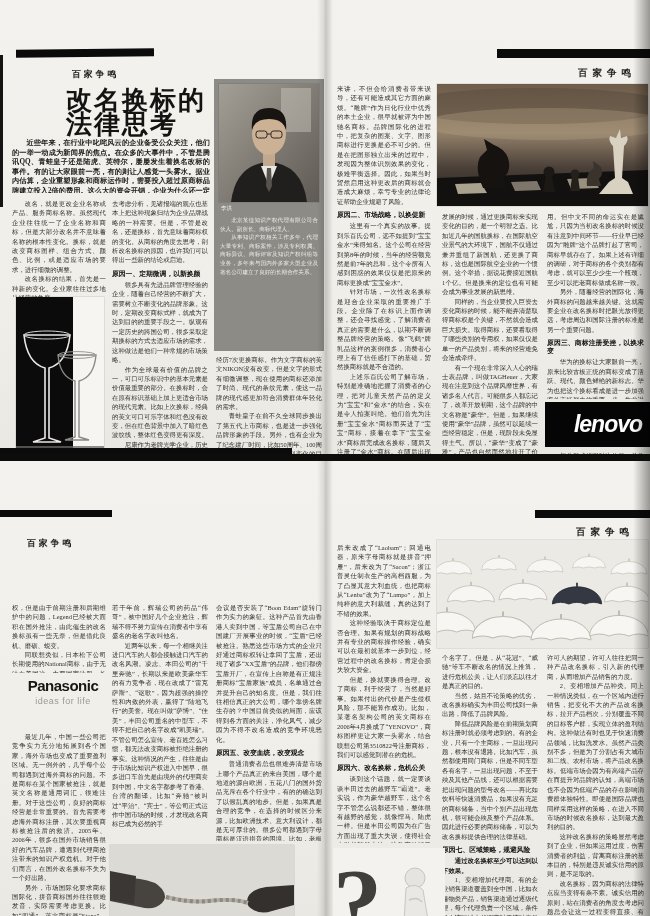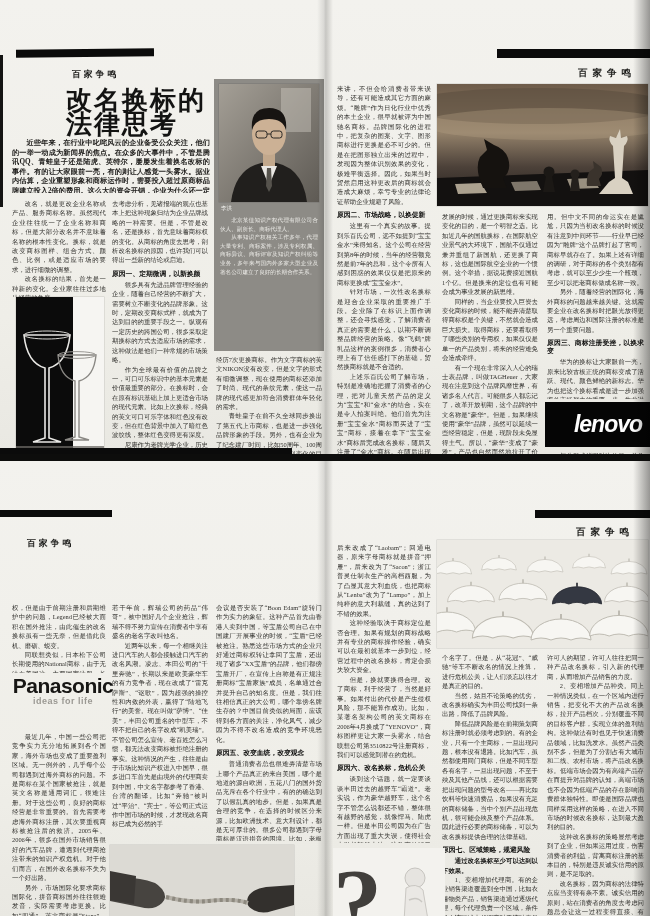--- a/index.html
+++ b/index.html
@@ -35,23 +35,23 @@
   .author-bio{position:absolute;left:6px;top:137px;width:98px;height:130px;overflow:hidden;text-align:justify;}
   .author-bio p{margin:0;font-size:5.6px;line-height:8.6px;color:#ecebe7;text-indent:2em;}
   .footer{position:absolute;font-family:"Liberation Sans",sans-serif;font-size:5px;color:#97948e;white-space:nowrap;}
   .pagenum{display:inline-block;background:#6d6b67;color:#fbfbf9;font-size:5.8px;
     padding:1px 3px;margin:0 4px 0 0;vertical-align:middle;}
   .pagenum.dark{background:#23221f;margin:0 0 0 4px;}
   .lenovo-box{position:absolute;background:#050505;display:flex;align-items:center;justify-content:center;padding-left:12px;}
   .lenovo-box span{color:#fdfdfd;font-family:"Liberation Sans",sans-serif;font-weight:bold;
     font-style:italic;font-size:23px;letter-spacing:-1px;}
   .pana-box{position:absolute;text-align:center;}
-  .pana-name{font-family:"Liberation Sans",sans-serif;font-weight:bold;font-size:21px;
+  .pana-name{font-family:"Liberation Sans",sans-serif;font-weight:bold;font-size:15px;
     letter-spacing:-.5px;color:#171614;line-height:20px;text-align:center;}
-  .pana-tag{font-family:"Liberation Sans",sans-serif;font-weight:bold;font-size:9px;
+  .pana-tag{font-family:"Liberation Sans",sans-serif;font-weight:normal;font-size:9px;
     letter-spacing:.5px;color:#9b9993;line-height:11px;}
   .vline{position:absolute;background:#141413;}
 </style>
 </head>
 <body>
 
 <div class="spread" id="spread1">
 
   <div class="page left">
     <div class="tape" style="left:16px;top:0;width:138px;height:8px;transform:rotate(-.6deg);"></div>

